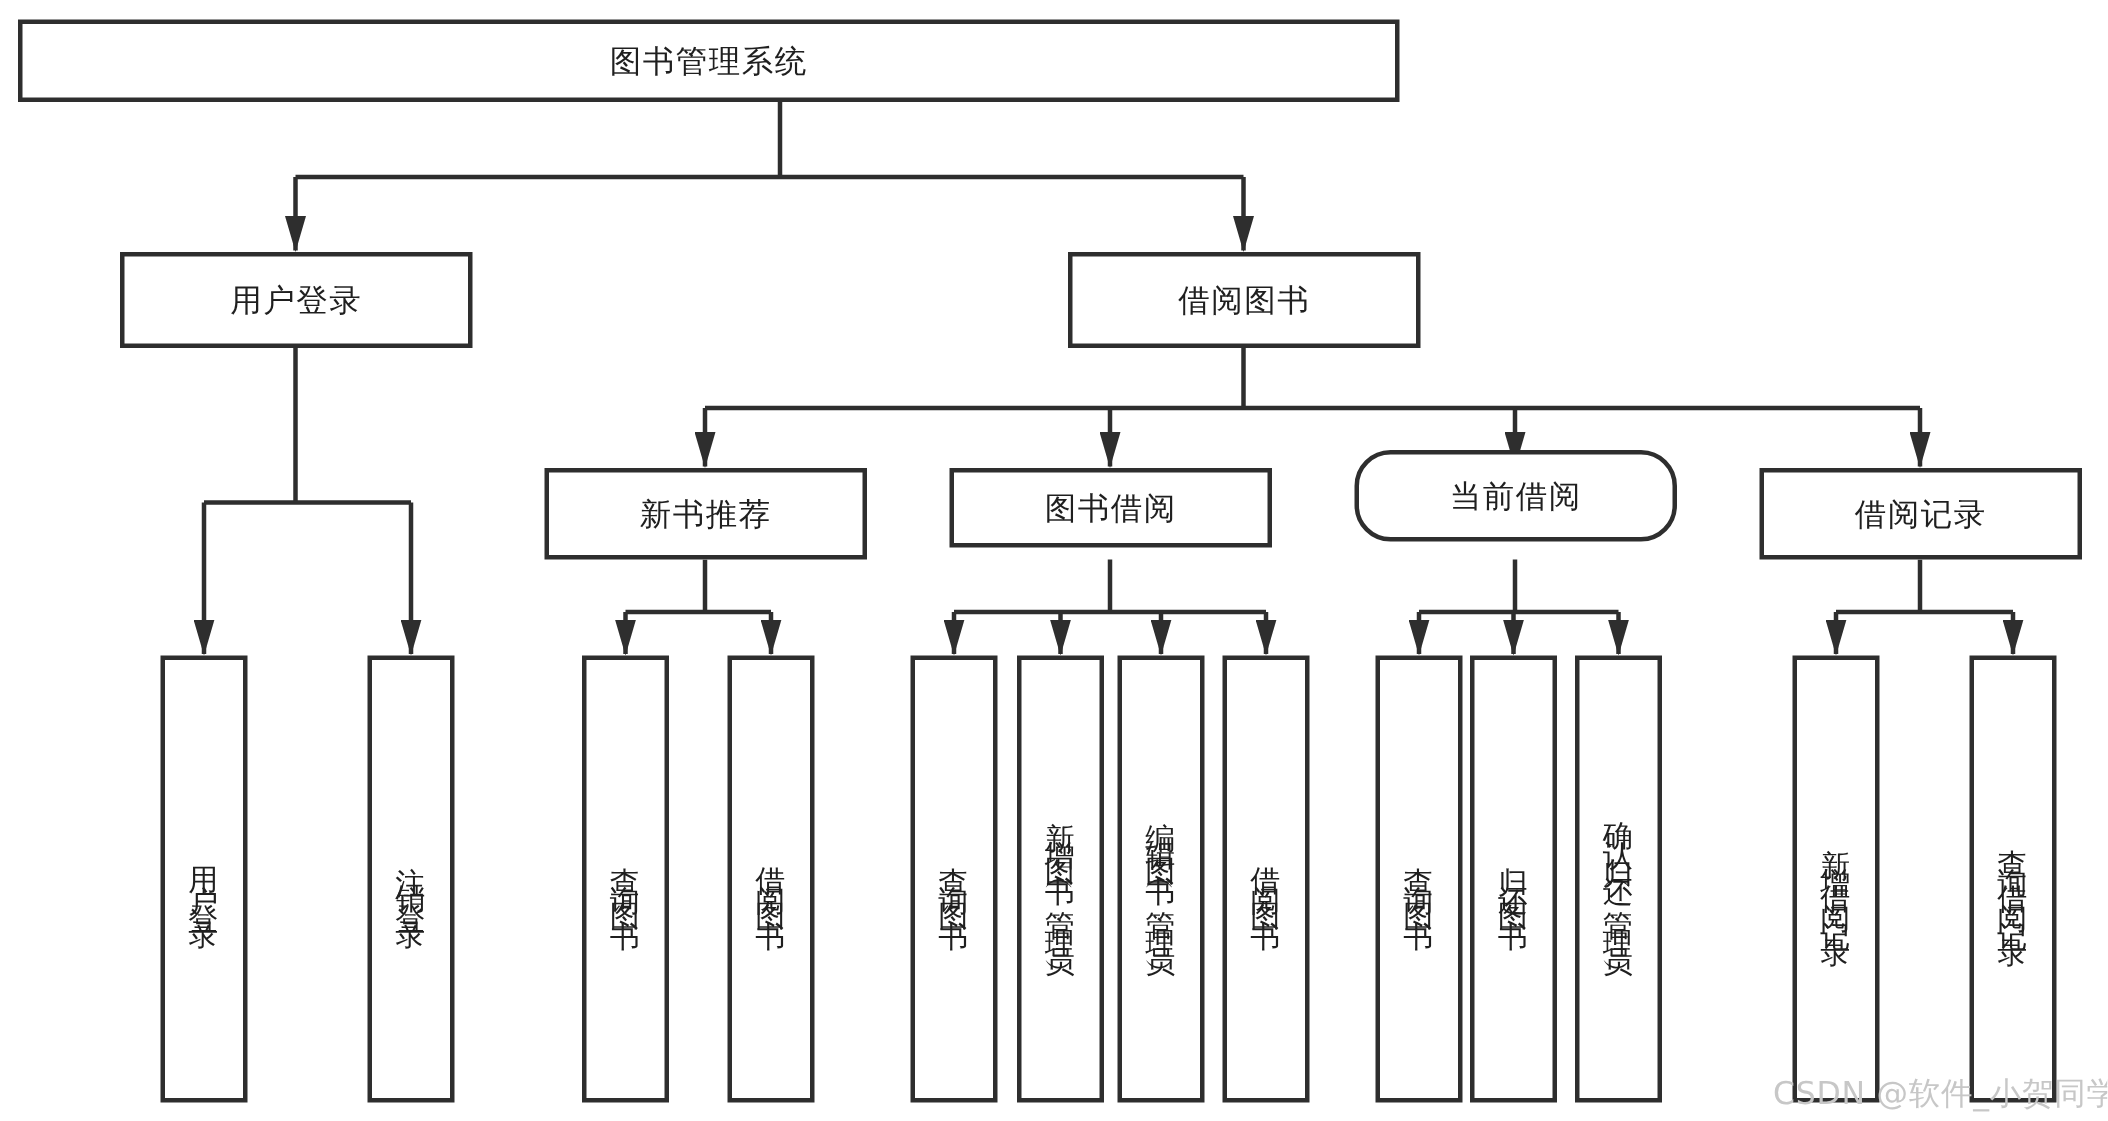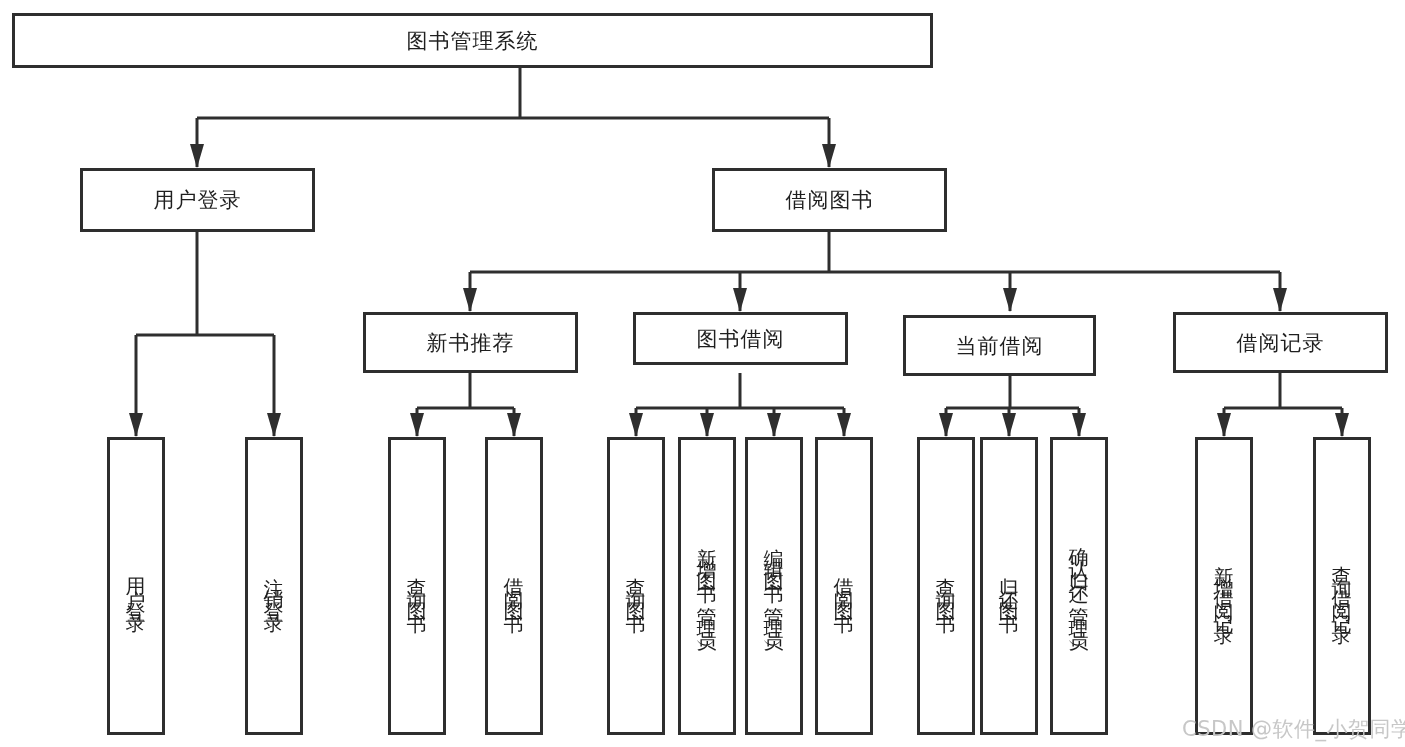--- a/index.html
+++ b/index.html
@@ -132,21 +132,21 @@
     </g>
   </svg>
 
   <div class="node" style="left:12px; top:13px; width:921px; height:55px;">图书管理系统</div>
 
   <div class="node" style="left:80px; top:168px; width:235px; height:64px;">用户登录</div>
   <div class="node" style="left:712px; top:168px; width:235px; height:64px;">借阅图书</div>
 
   <div class="node" style="left:363px; top:312px; width:215px; height:61px;text-align:center;">新书推荐</div>
   <div class="node" style="left:633px; top:312px; width:215px; height:53px;">图书借阅</div>
-  <div class="node" style="left:903px; top:315px; width:193px; height:61px;">当前借阅</div>
+  <div class="node" style="left:903px; top:300px; width:215px; height:61px;border-radius:24px;">当前借阅</div>
   <div class="node" style="left:1173px; top:312px; width:215px; height:61px;">借阅记录</div>
 
   <div class="leaf" style="left:107px;">
     <span class="vtext">用户登录</span>
   </div>
   <div class="leaf" style="left:245px;">
     <span class="vtext">注销登录</span>
   </div>
 
   <div class="leaf" style="left:388px;">

